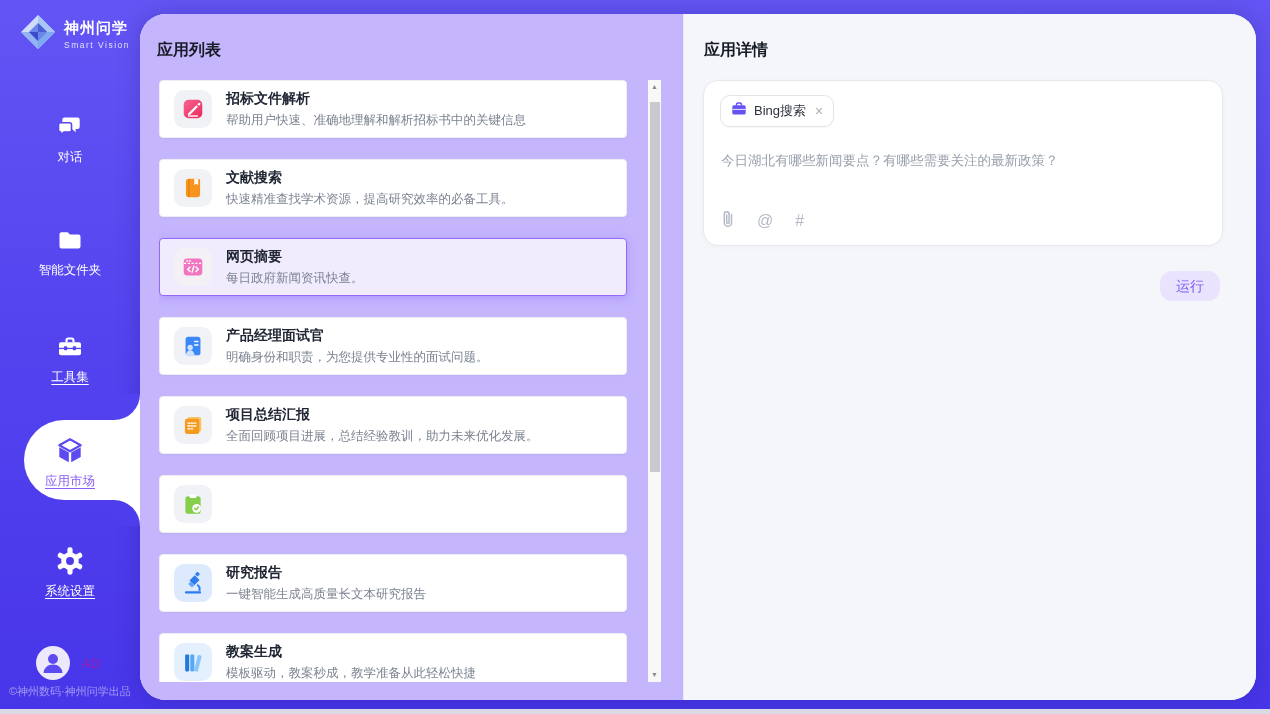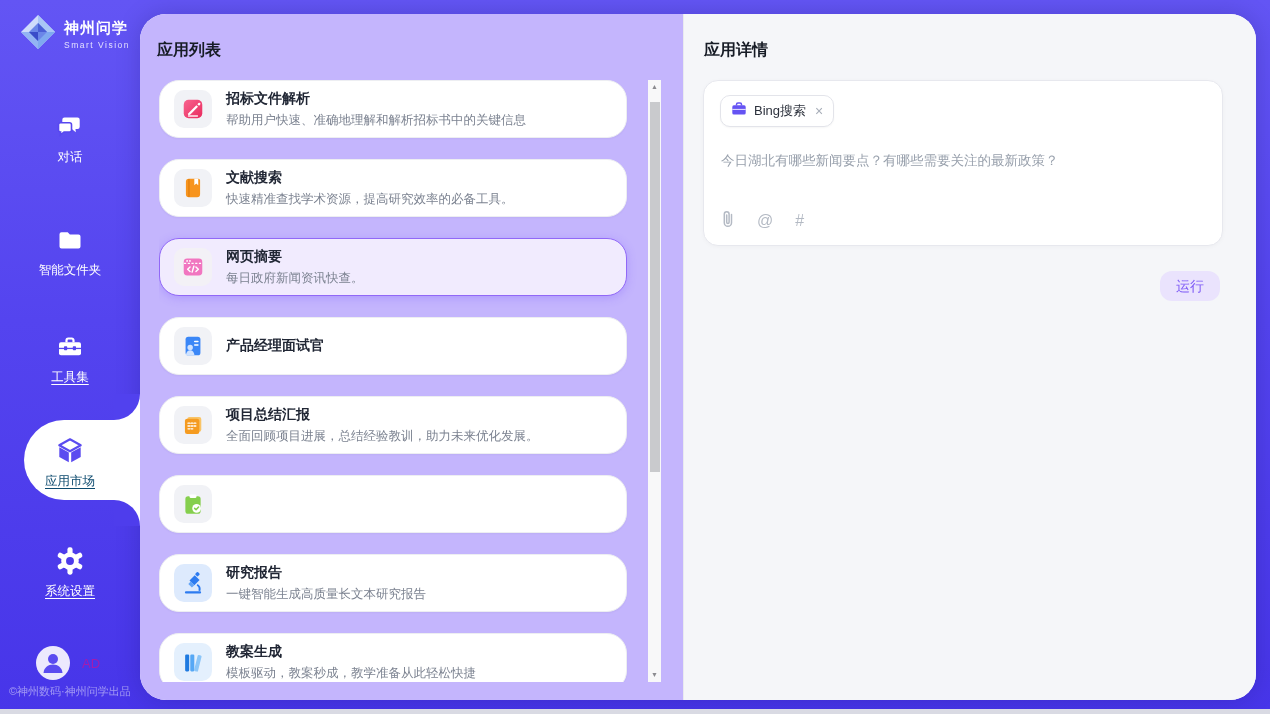--- a/index.html
+++ b/index.html
@@ -13,21 +13,21 @@
 
   
   .sidebar { position:absolute; left:0; top:0; width:140px; height:714px; }
   .logo { position:absolute; left:18px; top:12px; display:flex; align-items:center; gap:6px; }
   .logo-text .cn { color:#fff; font-size:15px; font-weight:700; letter-spacing:1px; }
   .logo-text .en { color:#e4e1ff; font-size:8.5px; letter-spacing:1.5px; margin-top:2px; }
   .nav-item { position:absolute; left:0; width:140px; text-align:center; cursor:pointer; z-index:2; }
   .nav-item .nico { height:30px; display:flex; justify-content:center; align-items:center; }
   .nav-item .nlabel { margin-top:7px; font-size:12.5px; color:#fff; }
   .nav-item .nlabel.und { text-decoration:underline; text-underline-offset:3px; }
-  .nav-item.selected .nlabel { color:#0c4a6e; }
+  .nav-item.selected .nlabel { color:#8b5cf6; }
   .bubble { position:absolute; left:24px; width:116px; top:420px; height:80px; background:#fff;
             border-radius:40px 0 0 40px; z-index:1; }
   .bubble .corner { position:absolute; right:0; width:26px; height:26px; background:#fff; }
   .bubble .corner.t { top:-26px; } .bubble .corner.b { bottom:-26px; }
   .bubble .corner.t::after { content:""; position:absolute; inset:0; background:#5141ee; border-bottom-right-radius:26px; }
   .bubble .corner.b::after { content:""; position:absolute; inset:0; background:#4e3dec; border-top-right-radius:26px; }
   .user-row { position:absolute; left:36px; top:646px; display:flex; align-items:center; gap:12px; }
   .avatar { width:34px; height:34px; border-radius:50%; background:#ece9fd; display:flex; align-items:center; justify-content:center; overflow:hidden; }
   .user-name { color:#a21caf; font-size:13px; }
   .side-footer { position:absolute; left:9px; top:684px; color:rgba(255,255,255,.48); font-size:11px; white-space:nowrap; }
@@ -35,21 +35,21 @@
   
   .content { position:absolute; left:140px; top:14px; width:1116px; height:686px;
              border-radius:26px; overflow:hidden; display:flex; background:#fff;
              box-shadow:0 0 24px rgba(10,5,60,.18); }
   .panel-title { font-size:16px; font-weight:700; color:#171c26; }
 
   
   .list-panel { width:543px; position:relative; background:#c4b5fd; }
   .list-panel .panel-title { position:absolute; left:17px; top:26px; }
   .viewport { position:absolute; left:19px; top:66px; width:488px; height:602px; overflow:hidden; }
-  .app-card { width:468px; height:58px; border:1px solid #edeef2; border-radius:20px; background:#fff;
+  .app-card { width:468px; height:58px; border:1px solid #edeef2; border-radius:4px; background:#fff;
               display:flex; align-items:center; gap:14px; padding:0 14px; margin-bottom:21px;
               box-shadow:0 1px 2px rgba(20,24,40,.04); cursor:pointer; }
   .app-card.selected { background:#f1ebfe; border:1px solid #9168f7; box-shadow:0 2px 10px rgba(120,80,250,.28); }
   .tile { width:38px; height:38px; border-radius:10px; background:#f1f2f6; flex:0 0 auto;
           display:flex; align-items:center; justify-content:center; }
   .card-txt { display:flex; flex-direction:column; justify-content:center; }
   .card-title { font-size:14px; font-weight:700; color:#20263​4; color:#202634; }
   .card-desc { font-size:12.5px; color:#7b8290; margin-top:4px; }
   .scrollbar { position:absolute; left:508px; top:66px; width:13px; height:602px; background:#f8f8f9; }
   .scroll-arrow { position:absolute; left:0; width:13px; text-align:center; color:#8b8b90; font-size:7px; line-height:12px; cursor:pointer; }
@@ -225,20 +225,21 @@
           <div class="tile" style="background: rgb(241, 242, 246);">
             <svg width="24" height="24" viewBox="0 0 22 22">
               <rect x="4.2" y="2.5" width="13.6" height="17" rx="2.4" fill="#3b87f7"></rect>
               <path d="M12.6 6.8h2.9M12.6 10h2.9" stroke="#fff" stroke-width="1.4" stroke-linecap="round"></path>
               <circle cx="8.4" cy="12.3" r="2.5" fill="#cfe2ff"></circle>
               <path d="M4.4 19.5c.3-3 2-4.7 4-4.7s3.7 1.7 4 4.7z" fill="#cfe2ff"></path>
             </svg>
           </div>
           <div class="card-txt">
             <div class="card-title">产品经理面试官</div>
+            <div class="card-desc">明确身份和职责，为您提供专业性的面试问题。</div>
           </div>
         </div>
         <div class="app-card">
           <div class="tile" style="background: rgb(241, 242, 246);">
             <svg width="24" height="24" viewBox="0 0 22 22">
               <rect x="5.8" y="3.6" width="12.8" height="13.6" rx="2" fill="#f9c467"></rect>
               <rect x="3.6" y="5.2" width="13.2" height="14" rx="2" fill="#f59b20"></rect>
               <path d="M6.4 9.3h7.4M6.4 11.9h7.4M6.4 14.5h4.8" stroke="#fff" stroke-width="1.2" stroke-dasharray="1.6 1.2" stroke-linecap="round"></path>
             </svg>
           </div>

